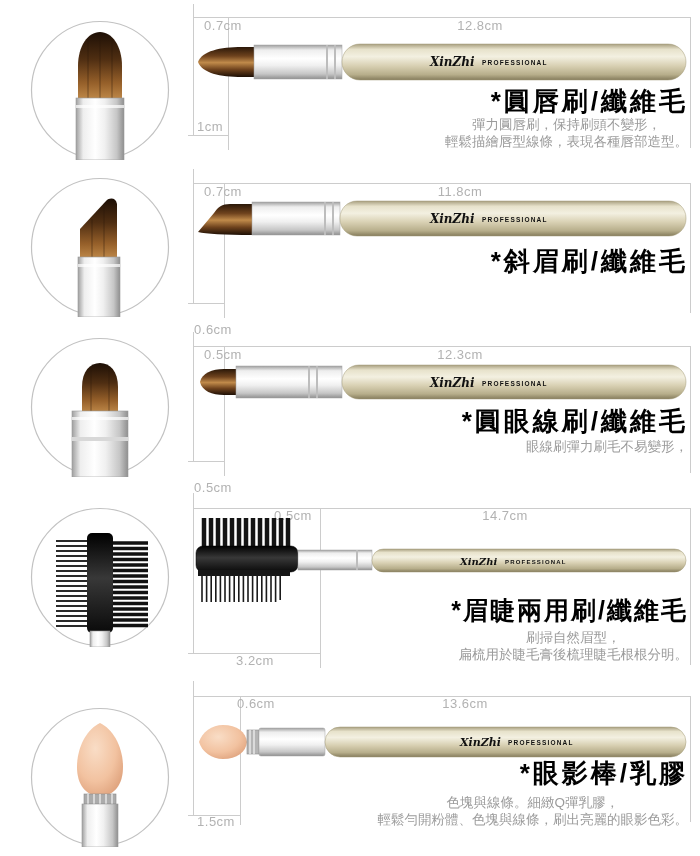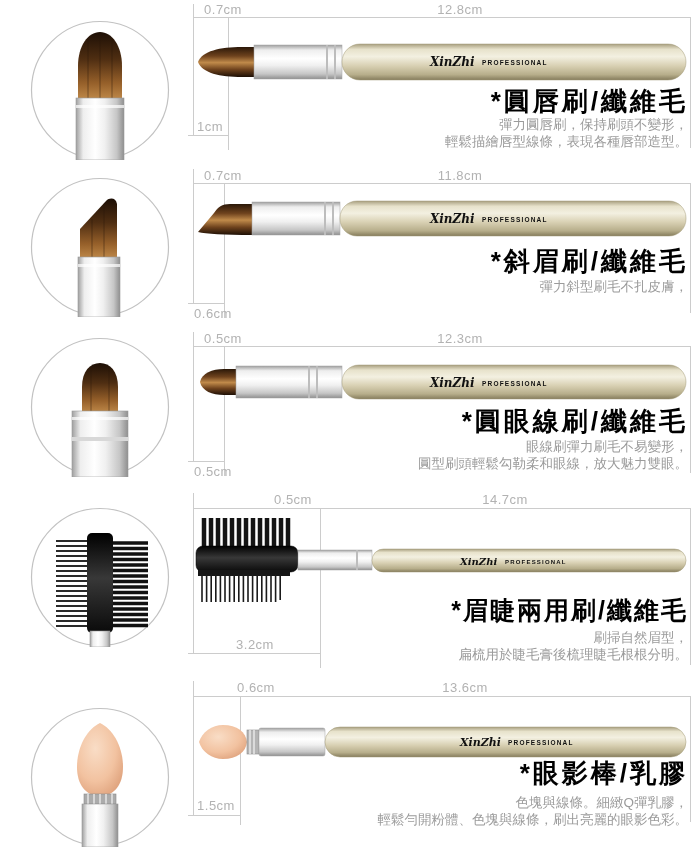--- a/index.html
+++ b/index.html
@@ -1,24 +1,24 @@
 <!DOCTYPE html>
 <html><head>
 <meta charset="utf-8">
 <style>
   html,body{margin:0;padding:0;background:#fff;}
   .page{position:relative;width:700px;height:856px;background:#ffffff;overflow:hidden;
         font-family:"Liberation Sans", sans-serif;}
   .dim-line{position:absolute;background:#cccccc;}
   .dim-label{position:absolute;color:#b2b2b2;font-size:13px;letter-spacing:.5px;white-space:nowrap;}
-  .dim-label.center{text-align:center;}
+  .dim-label.center{text-align:center;margin-top:16px;}
   .title{position:absolute;right:12px;text-align:right;color:#000;font-weight:bold;
          font-size:26px;letter-spacing:3px;white-space:nowrap;}
   .title.small{font-size:25px;letter-spacing:2px;margin-left:36px;}
-  .desc{position:absolute;right:12px;text-align:right;color:#9b9b9b;font-size:13.5px;
+  .desc{position:absolute;right:12px;text-align:center;color:#9b9b9b;font-size:13.5px;
         line-height:16.5px;white-space:nowrap;}
   .thumb{position:absolute;left:30px;width:140px;height:140px;}
   .brush{position:absolute;left:190px;}
   svg text.logo{font-family:"DejaVu Serif", serif;font-style:italic;font-weight:bold;}
   svg text.prof{font-family:"Liberation Sans", sans-serif;font-weight:bold;letter-spacing:1.2px;}
 </style>
 </head>
 <body>
 
 <div class="page">
@@ -83,21 +83,21 @@
       <rect x="46" y="78" width="48" height="62" fill="url(#g-ferrule-h)" stroke="#9a9a9a" stroke-width=".6"></rect>
       <rect x="46" y="85" width="48" height="3" fill="#ffffff" opacity=".7"></rect>
     </svg>
 
     <div class="dim-line" style="left:193px;top:17px;width:497px;height:1px"></div>
     <div class="dim-line" style="left:193px;top:4px;width:1px;height:131px"></div>
     <div class="dim-line" style="left:228px;top:17px;width:1px;height:133px"></div>
     <div class="dim-line" style="left:690px;top:17px;width:1px;height:131px"></div>
     <div class="dim-line" style="left:188px;top:135px;width:40px;height:1px"></div>
     <div class="dim-label center" style="left:196px;top:2px;width:54px">0.7cm</div>
-    <div class="dim-label center" style="left:360px;top:2px;width:200px">12.8cm</div>
+    <div class="dim-label center" style="left:380px;top:2px;width:200px">12.8cm</div>
     <div class="dim-label" style="left:197px;top:119px">1cm</div>
 
     <svg class="brush" style="top:34px" width="500" height="56" viewBox="0 0 500 56">
       <path d="M8,28 C12,17 30,13 52,13 L64,13 L64,43 L52,43 C30,43 12,39 8,28 Z" fill="url(#g-bristle)"></path>
       <rect x="64" y="11" width="88" height="34" fill="url(#g-ferrule)" stroke="#a5a5a5" stroke-width=".5"></rect>
       <rect x="136" y="11" width="2" height="34" fill="#bdbdbd"></rect>
       <rect x="144" y="11" width="2" height="34" fill="#bdbdbd"></rect>
       <rect x="152" y="10" width="344" height="36" rx="18" fill="url(#g-handle)" stroke="#a39a78" stroke-width=".5"></rect>
       <text x="240" y="32" font-size="12" fill="#111" class="logo">XinZhi</text>
       <text x="292" y="31" font-size="6.5" fill="#111" class="prof">PROFESSIONAL</text>
@@ -133,21 +133,20 @@
       <rect x="62" y="8" width="88" height="33" fill="url(#g-ferrule)" stroke="#a5a5a5" stroke-width=".5"></rect>
       <rect x="134" y="8" width="2" height="33" fill="#bdbdbd"></rect>
       <rect x="142" y="8" width="2" height="33" fill="#bdbdbd"></rect>
       <rect x="150" y="7" width="346" height="35" rx="17" fill="url(#g-handle)" stroke="#a39a78" stroke-width=".5"></rect>
       <text x="240" y="29" font-size="12" fill="#111" class="logo">XinZhi</text>
       <text x="292" y="28" font-size="6.5" fill="#111" class="prof">PROFESSIONAL</text>
     </svg>
 
     <div class="title" style="top:244px">*斜眉刷/纖維毛</div>
     <div class="desc" style="top:279px">
-      <div>彈力斜型刷毛不扎皮膚，</div>
     </div>
   </div>
 
   <div>
     <svg class="thumb" style="top:337px" viewBox="0 0 140 140">
       <circle cx="70" cy="70" r="68.5" fill="#ffffff" stroke="#c2c2c2" stroke-width="1.2"></circle>
       <path d="M52,76 L52,50 C52,34 60,26 70,26 C80,26 88,34 88,50 L88,76 Z" fill="url(#g-bristle-v)"></path>
       <path d="M61,30 L61,74 M79,30 L79,74" stroke="#2a1708" stroke-width="1" opacity=".45" fill="none"></path>
       <rect x="42" y="74" width="56" height="66" fill="url(#g-ferrule-h)" stroke="#9a9a9a" stroke-width=".6"></rect>
       <rect x="42" y="100" width="56" height="4" fill="#d8d8d8"></rect>
@@ -169,21 +168,20 @@
       <rect x="118" y="8" width="2" height="32" fill="#bdbdbd"></rect>
       <rect x="126" y="8" width="2" height="32" fill="#bdbdbd"></rect>
       <rect x="152" y="7" width="344" height="34" rx="17" fill="url(#g-handle)" stroke="#a39a78" stroke-width=".5"></rect>
       <text x="240" y="29" font-size="12" fill="#111" class="logo">XinZhi</text>
       <text x="292" y="28" font-size="6.5" fill="#111" class="prof">PROFESSIONAL</text>
     </svg>
 
     <div class="title" style="top:404px">*圓眼線刷/纖維毛</div>
     <div class="desc" style="top:439px">
       <div>眼線刷彈力刷毛不易變形，</div>
-      <div>圓型刷頭輕鬆勾勒柔和眼線，放大魅力雙眼。</div>
     </div>
   </div>
 
   <div>
     <svg class="thumb" style="top:507px" viewBox="0 0 140 140">
       <circle cx="70" cy="70" r="68.5" fill="#ffffff" stroke="#c2c2c2" stroke-width="1.2"></circle>
       <path d="M26,34H57 M26,39H57 M26,44H57 M26,49H57 M26,54H57 M26,59H57 M26,64H57 M26,69H57 M26,74H57 M26,79H57 M26,84H57 M26,89H57 M26,94H57 M26,99H57 M26,104H57 M26,109H57 M26,114H57 M26,119H57" stroke="#2a2a2a" stroke-width="1.8" fill="none"></path>
       <path d="M83,36H118 M83,41.5H118 M83,47H118 M83,52.5H118 M83,58H118 M83,63.5H118 M83,69H118 M83,74.5H118 M83,80H118 M83,85.5H118 M83,91H118 M83,96.5H118 M83,102H118 M83,107.5H118 M83,113H118 M83,118.5H118" stroke="#111111" stroke-width="3.4" fill="none"></path>
       <rect x="57" y="26" width="26" height="100" rx="5" fill="url(#g-black)"></rect>
       <rect x="60" y="124" width="20" height="16" fill="url(#g-ferrule-h)" stroke="#9a9a9a" stroke-width=".6"></rect>

